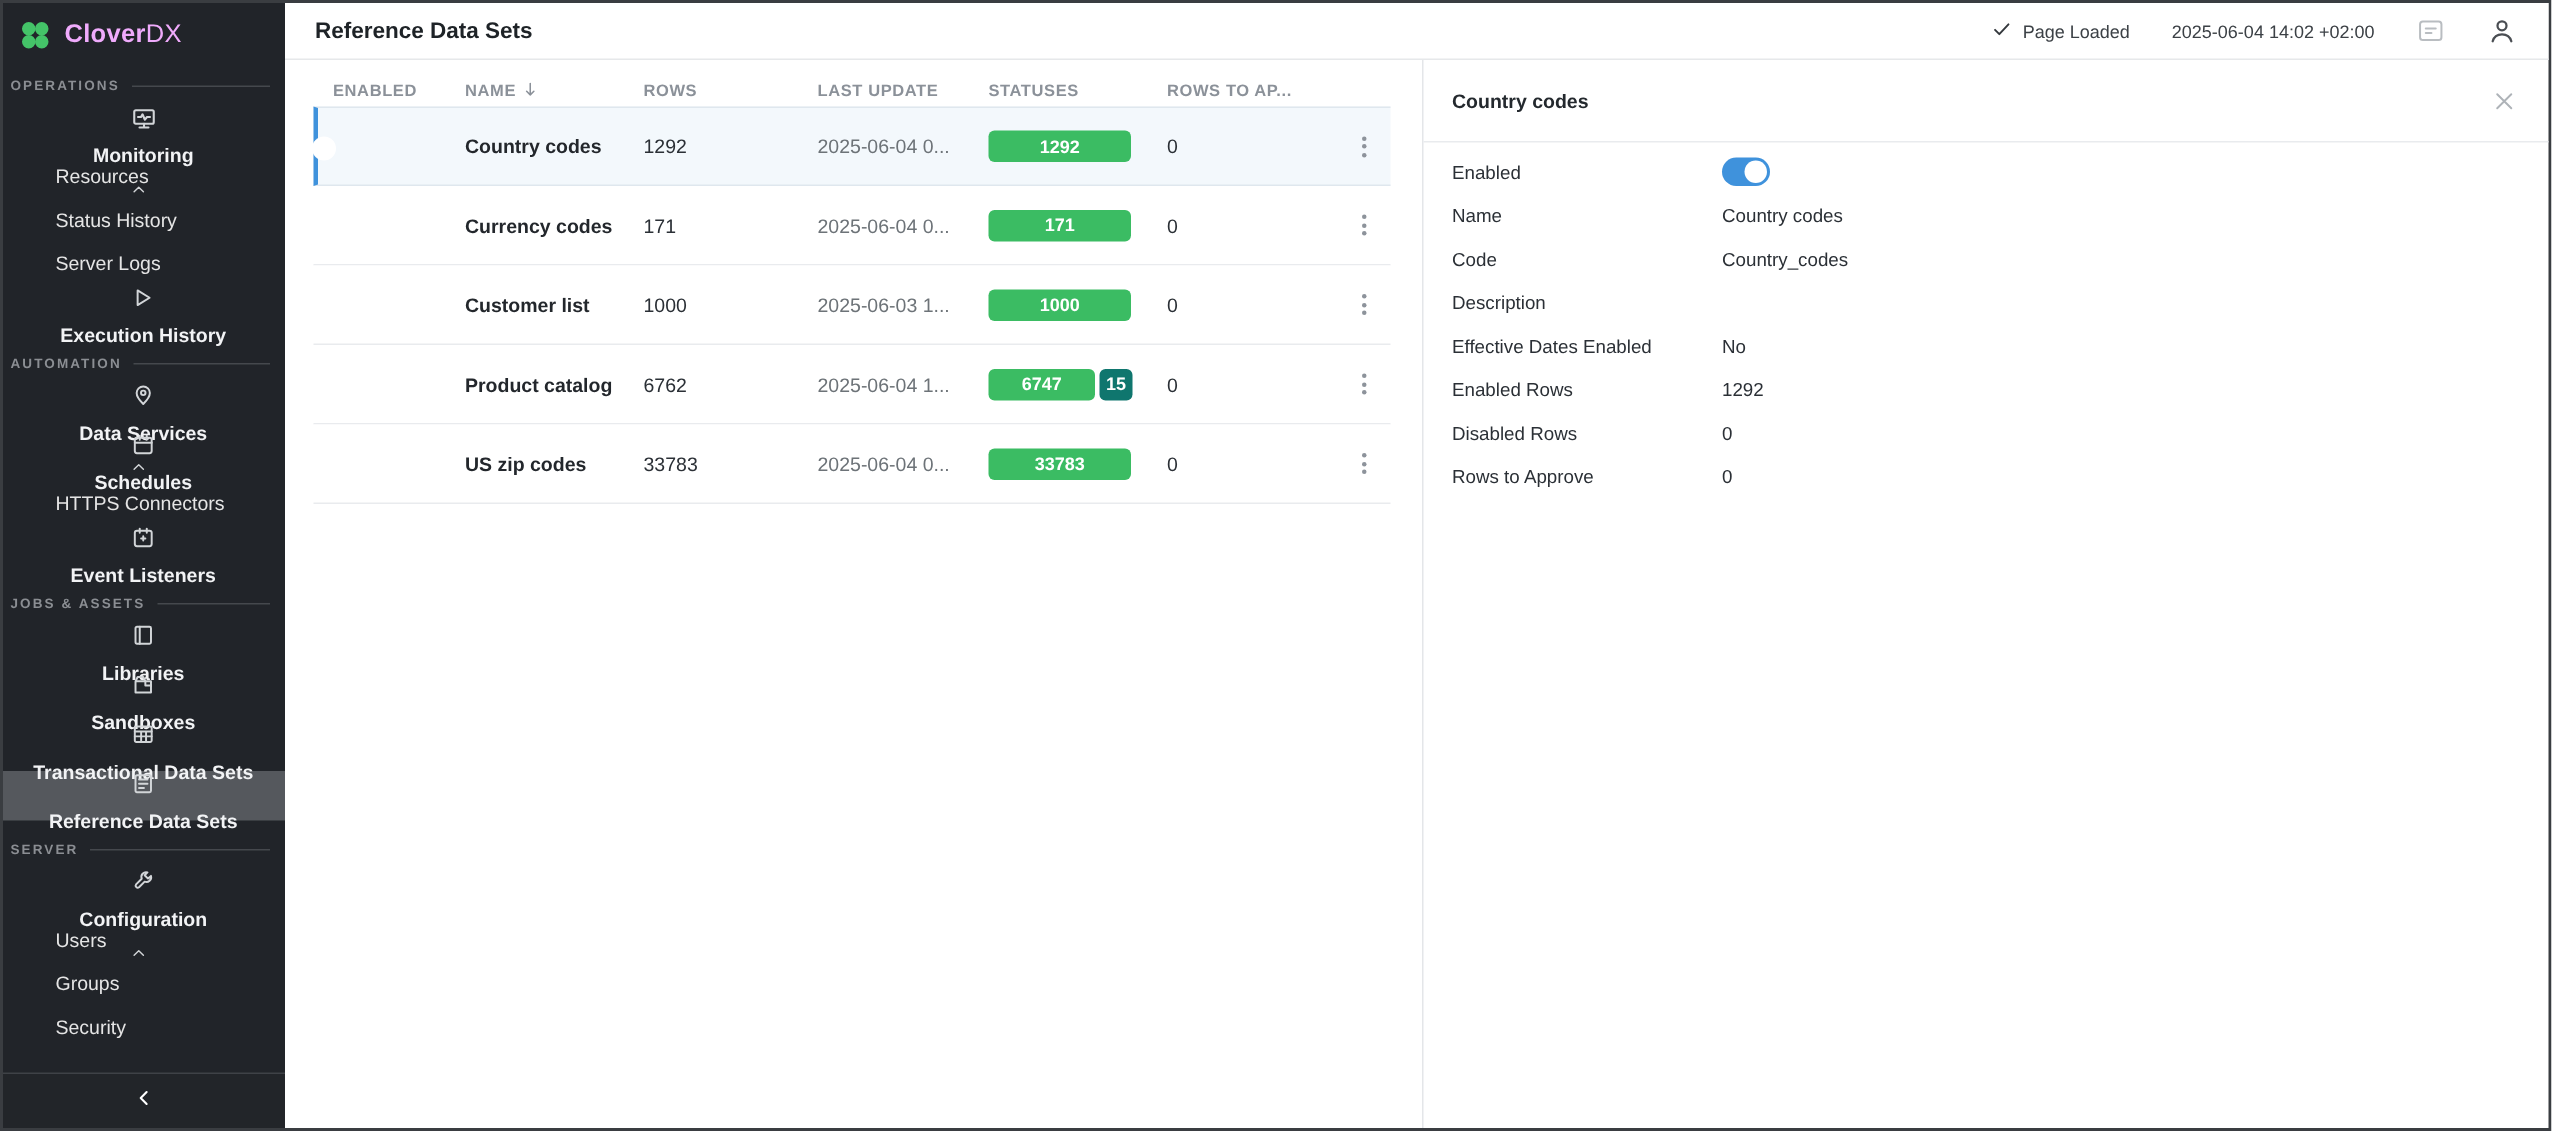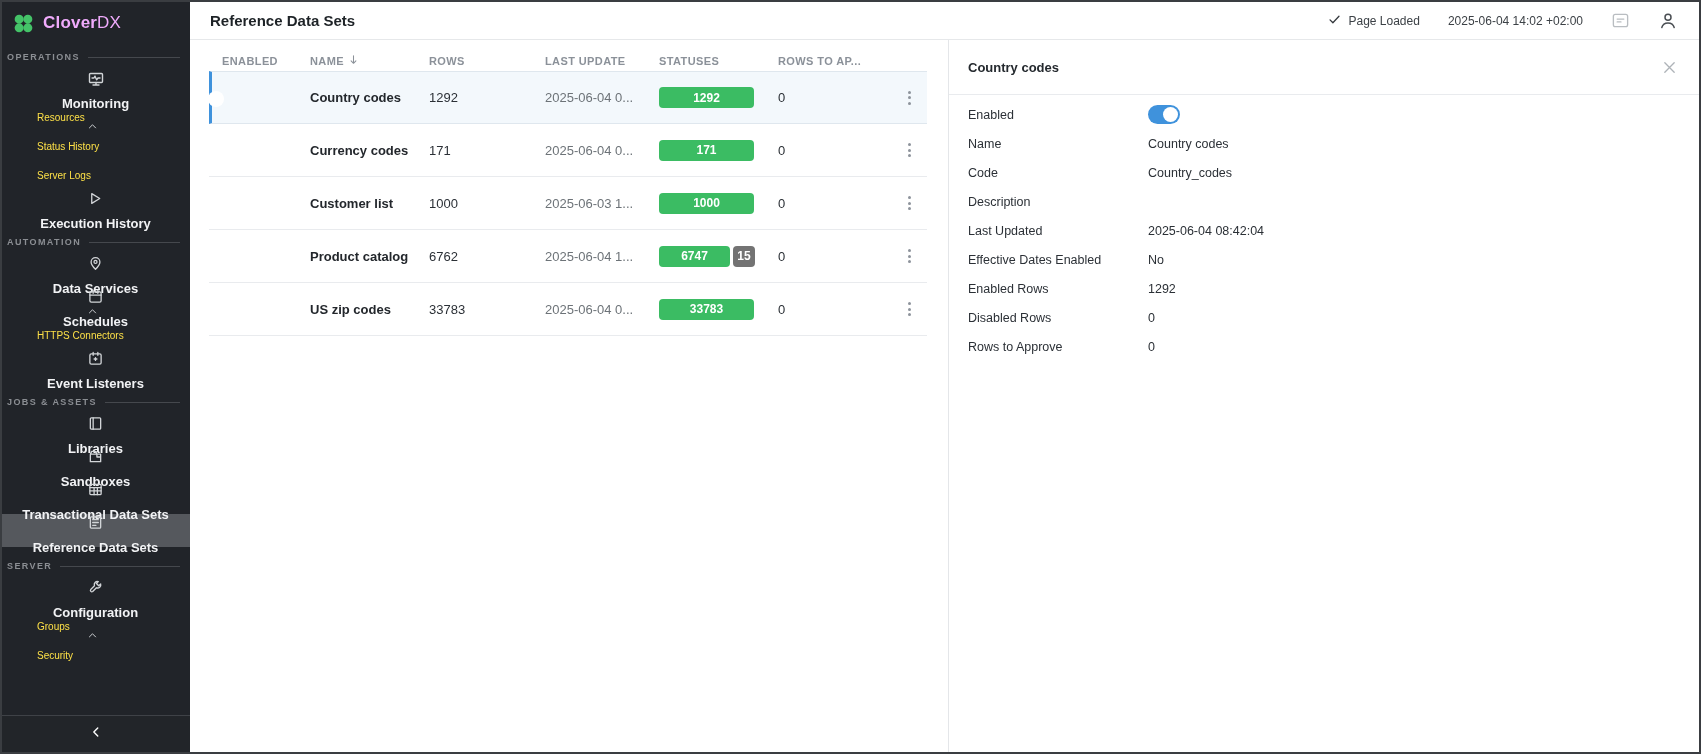--- a/index.html
+++ b/index.html
@@ -15,21 +15,21 @@
   .brand-text b { font-weight:700; }
   .brand-text .lite { font-weight:300; }
   .sec { height:26px; display:flex; align-items:center; gap:8px; padding-left:5px; margin-top:0; }
   .sec.gap { margin-top:6px; }
   .sec span { font-size:9px; font-weight:600; letter-spacing:1.4px; color:#8b8e93; white-space:nowrap; }
   .sec .rule { flex:1; height:1px; background:#45484d; margin-right:10px; }
   .item { height:33px; display:flex; align-items:center; gap:9px; padding:0 10px 0 9px; font-size:13px; font-weight:700; color:#f2f3f5; cursor:pointer;flex-direction:column; }
   .item .ic { width:17px; height:17px; flex:none; display:flex; align-items:center; justify-content:center; }
   .item .lbl { flex:1; white-space:nowrap; }
   .item .chev { flex:none; margin-right:6px; }
-  .child { height:29px; display:flex; align-items:center; padding-left:35px; font-size:10px; font-weight:500; color:#fde047; cursor:pointer; white-space:nowrap; }
+  .child { height:29px; display:flex; align-items:center; padding-left:35px; font-size:13px; font-weight:500; color:#e5e5e5; cursor:pointer; white-space:nowrap; }
   .item.selected { background:#55585d; }
   .collapse-bar { position:absolute; left:0; right:0; bottom:0; height:37px; background:#222529; border-top:1px solid #3f4247; display:flex; align-items:center; justify-content:center; cursor:pointer; }
   svg.sic { stroke:#d2d5d8; fill:none; stroke-width:1.4; stroke-linecap:round; stroke-linejoin:round; }
 
   
   .content { flex:1; display:flex; flex-direction:column; min-width:0; }
   .topbar { height:38px; flex:none; border-bottom:1px solid #e6e8ea; display:flex; align-items:center; justify-content:space-between; padding:0 21px 0 20px; background:#fff; }
   .topbar h1 { font-size:15px; font-weight:700; color:#1e2327; }
   .topbar-right { display:flex; align-items:center; gap:28px; }
   .loaded { display:flex; align-items:center; gap:7px; font-size:12px; color:#3c4146; }
@@ -56,21 +56,21 @@
   .trow { height:53px; border-bottom:1px solid #e9ebee; cursor:pointer; background:#fff; }
   .trow:first-child { border-top:1px solid #e9ebee; }
   .trow.selected { background:#f3f8fc; border-left:3px solid #3f92dc; padding-left:10px; border-top-color:#dfe7ee; border-bottom-color:#dfe7ee; }
   .cell-name { font-size:13px; font-weight:700; color:#23272c; white-space:nowrap; }
   .cell-num { font-size:13px; color:#2b3036; }
   .cell-date { font-size:13px; color:#6d7378; white-space:nowrap; }
   .badges { display:flex; align-items:center; gap:3px; }
   .badge { height:21px; border-radius:4px; color:#fff; font-size:12px; font-weight:700; display:flex; align-items:center; justify-content:center; }
   .badge.green { background:#3bbc63; width:95px; }
   .badge.green.narrow { width:71px; }
-  .badge.gray { background:#737373; width:22px; }
+  .badge.gray { background:#0f766e; width:22px; }
   .kebab { justify-self:center; display:flex; flex-direction:column; gap:2.5px; padding:4px; cursor:pointer; }
   .kebab i { width:3px; height:3px; border-radius:50%; background:#8d939b; }
 
   
   .toggle { width:34px; height:20px; border-radius:10px; background:#3f92dc; position:relative; cursor:pointer; margin-left:4px; }
   .toggle::after { content:""; position:absolute; top:2px; right:2px; width:16px; height:16px; border-radius:50%; background:#fff; }
   .toggle.sm { width:32px; height:19px; margin-left:0; }
   .toggle.sm::after { width:15px; height:15px; }
 
   
@@ -216,20 +216,21 @@
       <span class="ic">
           <svg class="sic" width="15" height="15" viewBox="0 0 16 16">
             <path d="M13.5 4.2a3.4 3.4 0 0 1-4.5 4.1L5 12.3a1.5 1.5 0 0 1-2.1-2.1l4-4A3.4 3.4 0 0 1 11 1.7L9 3.7l2.4 2.4z"></path>
           </svg>
         </span>
       <span class="lbl">Configuration</span>
       <span class="chev"><svg class="sic" width="11" height="11" viewBox="0 0 16 16">
             <path d="M3.5 10 8 5.5 12.5 10"></path>
           </svg></span>
     </div>
+    <div class="child">Users</div>
     <div class="child">Groups</div>
     <div class="child">Security</div>
 
     <div class="collapse-bar">
       <span><svg class="sic" width="14" height="14" viewBox="0 0 16 16" style="stroke:#fff;stroke-width:1.6">
             <path d="M10 3.5 5.5 8 10 12.5"></path>
           </svg></span>
     </div>
   </aside>
 
@@ -384,24 +385,20 @@
           </div>
           <div class="frow">
             <span class="flabel">Code</span>
             <span class="fvalue">Country_codes</span>
           </div>
           <div class="frow">
             <span class="flabel">Description</span>
             <span class="fvalue"></span>
           </div>
           <div class="frow">
-            <span class="flabel">Last Updated</span>
-            <span class="fvalue">2025-06-04 08:42:04</span>
-          </div>
-          <div class="frow">
             <span class="flabel">Effective Dates Enabled</span>
             <span class="fvalue">No</span>
           </div>
           <div class="frow">
             <span class="flabel">Enabled Rows</span>
             <span class="fvalue">1292</span>
           </div>
           <div class="frow">
             <span class="flabel">Disabled Rows</span>
             <span class="fvalue">0</span>

